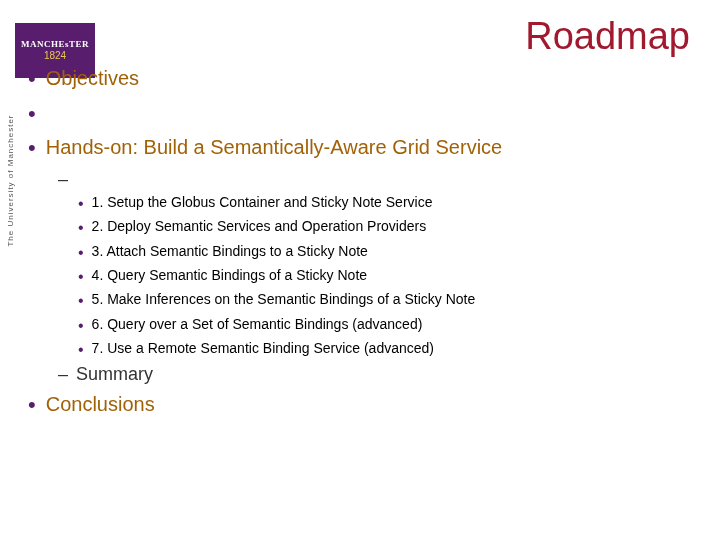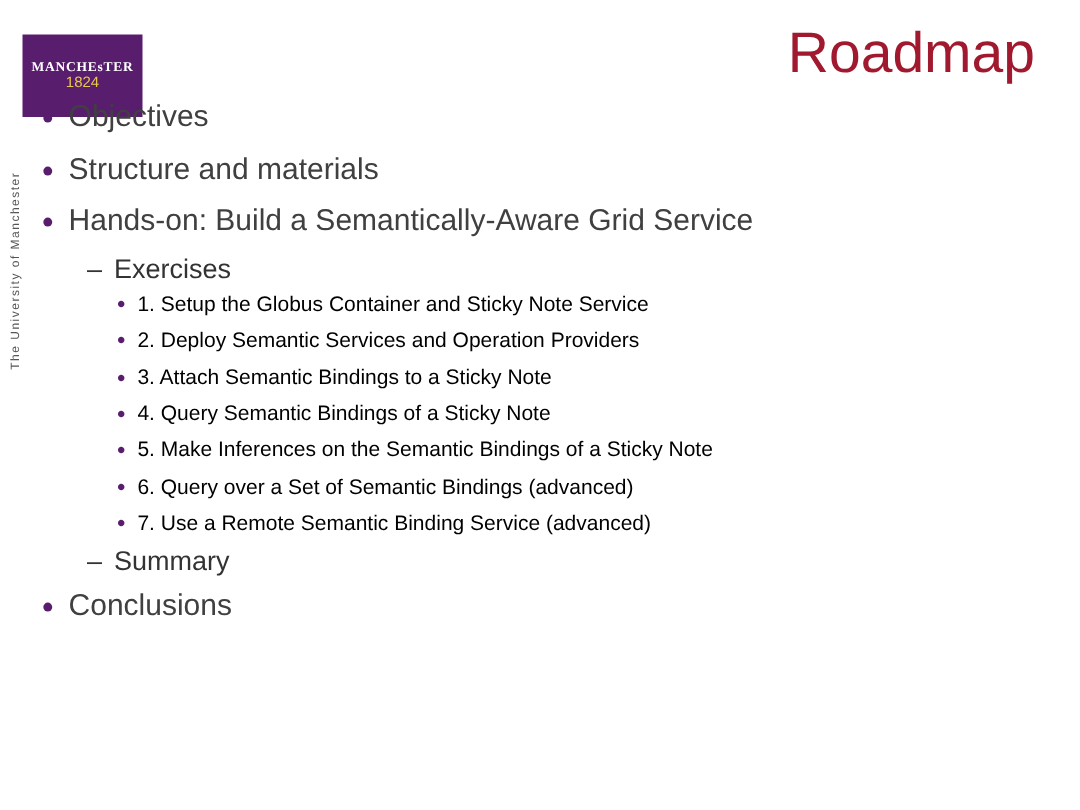--- a/index.html
+++ b/index.html
@@ -106,21 +106,21 @@
     .bullet-dot {
       color: #591d6e;
       font-size: 22px;
       margin-right: 10px;
       line-height: 1.3;
       flex-shrink: 0;
     }
 
     .bullet-text {
       line-height: 1.35;
-      color: #404040;
+      color: #a16207;
     }
 
     .sub-section {
       margin-left: 30px;
       margin-top: 4px;
       margin-bottom: 4px;
     }
 
     .dash-item {
       font-size: 18px;
@@ -199,32 +199,30 @@
 
 <div class="content">
 
   <div class="bullet-main">
     <span class="bullet-dot">•</span>
     <span class="bullet-text">Objectives</span>
   </div>
 
   <div class="bullet-main">
     <span class="bullet-dot">•</span>
-    <span class="bullet-text">Structure and materials</span>
   </div>
 
   <div class="bullet-main">
     <span class="bullet-dot">•</span>
     <span class="bullet-text">Hands-on: Build a Semantically-Aware Grid Service</span>
   </div>
 
   <div class="sub-section">
     <div class="dash-item">
       <span class="dash">–</span>
-      <span>Exercises</span>
     </div>
 
     <div class="sub-bullets">
       <div class="sub-bullet">
         <span class="sub-dot">•</span>
         <span class="sub-text">1. Setup the Globus Container and Sticky Note Service</span>
       </div>
       <div class="sub-bullet">
         <span class="sub-dot">•</span>
         <span class="sub-text">2. Deploy Semantic Services and Operation Providers</span>

